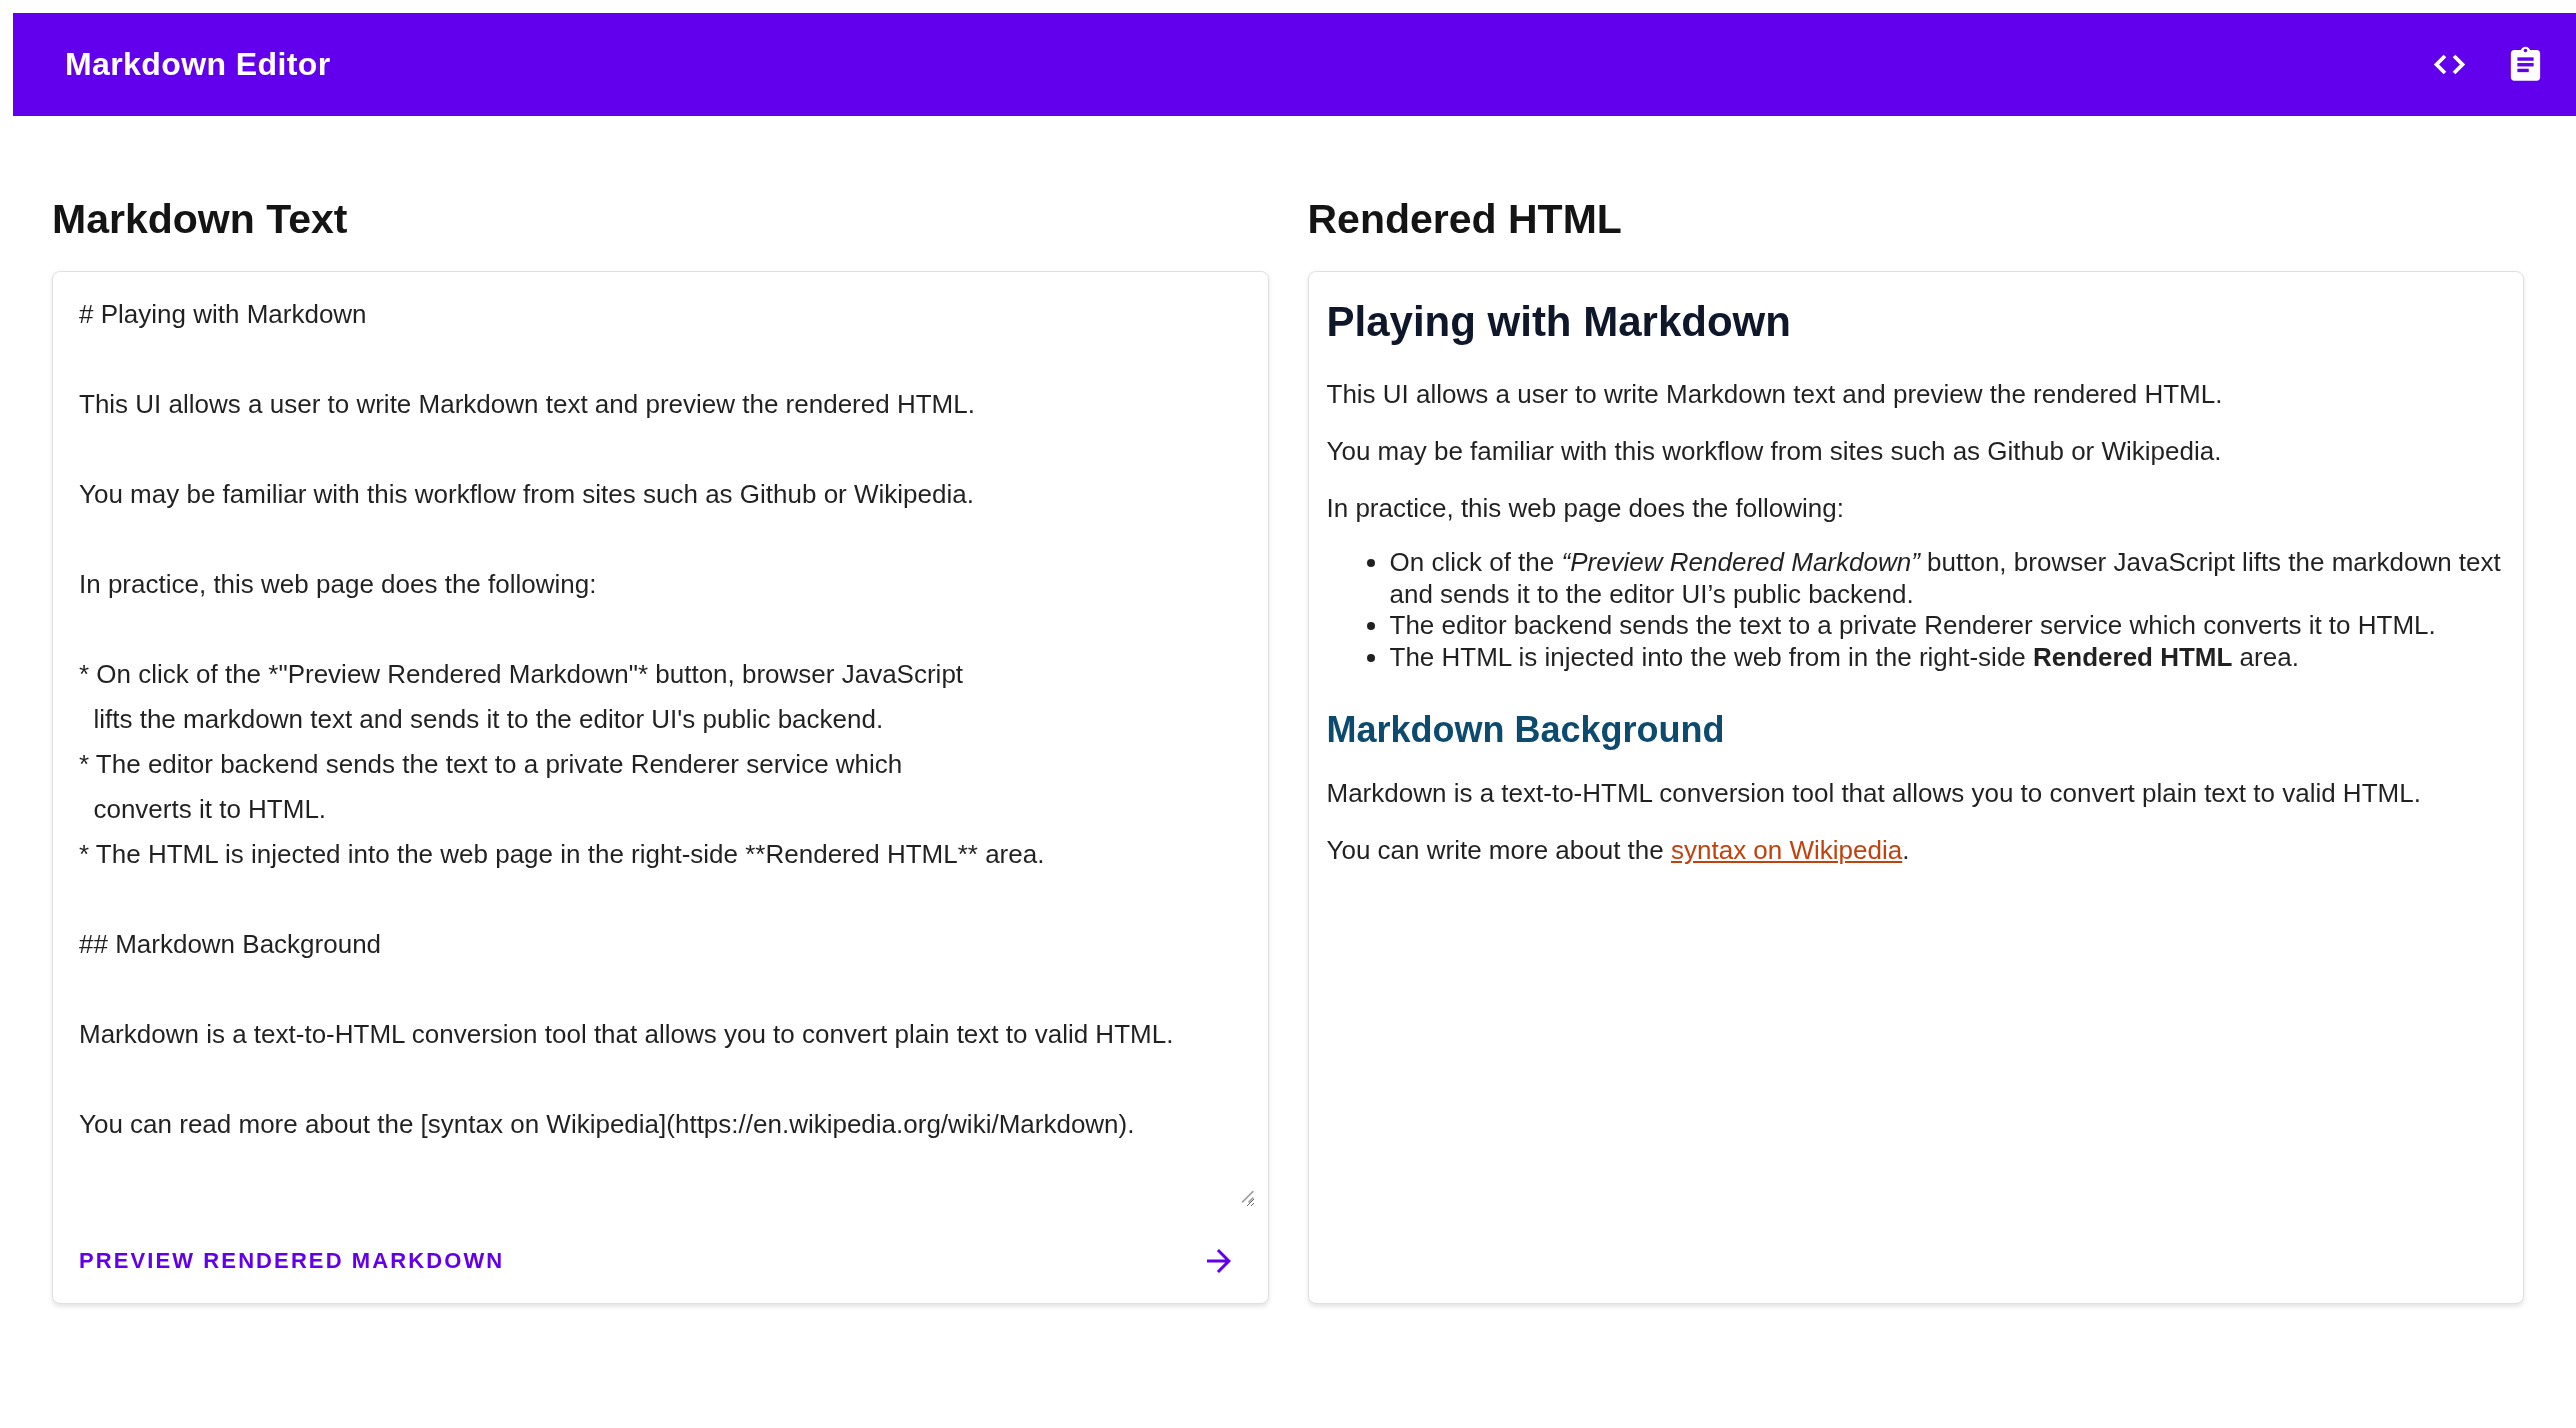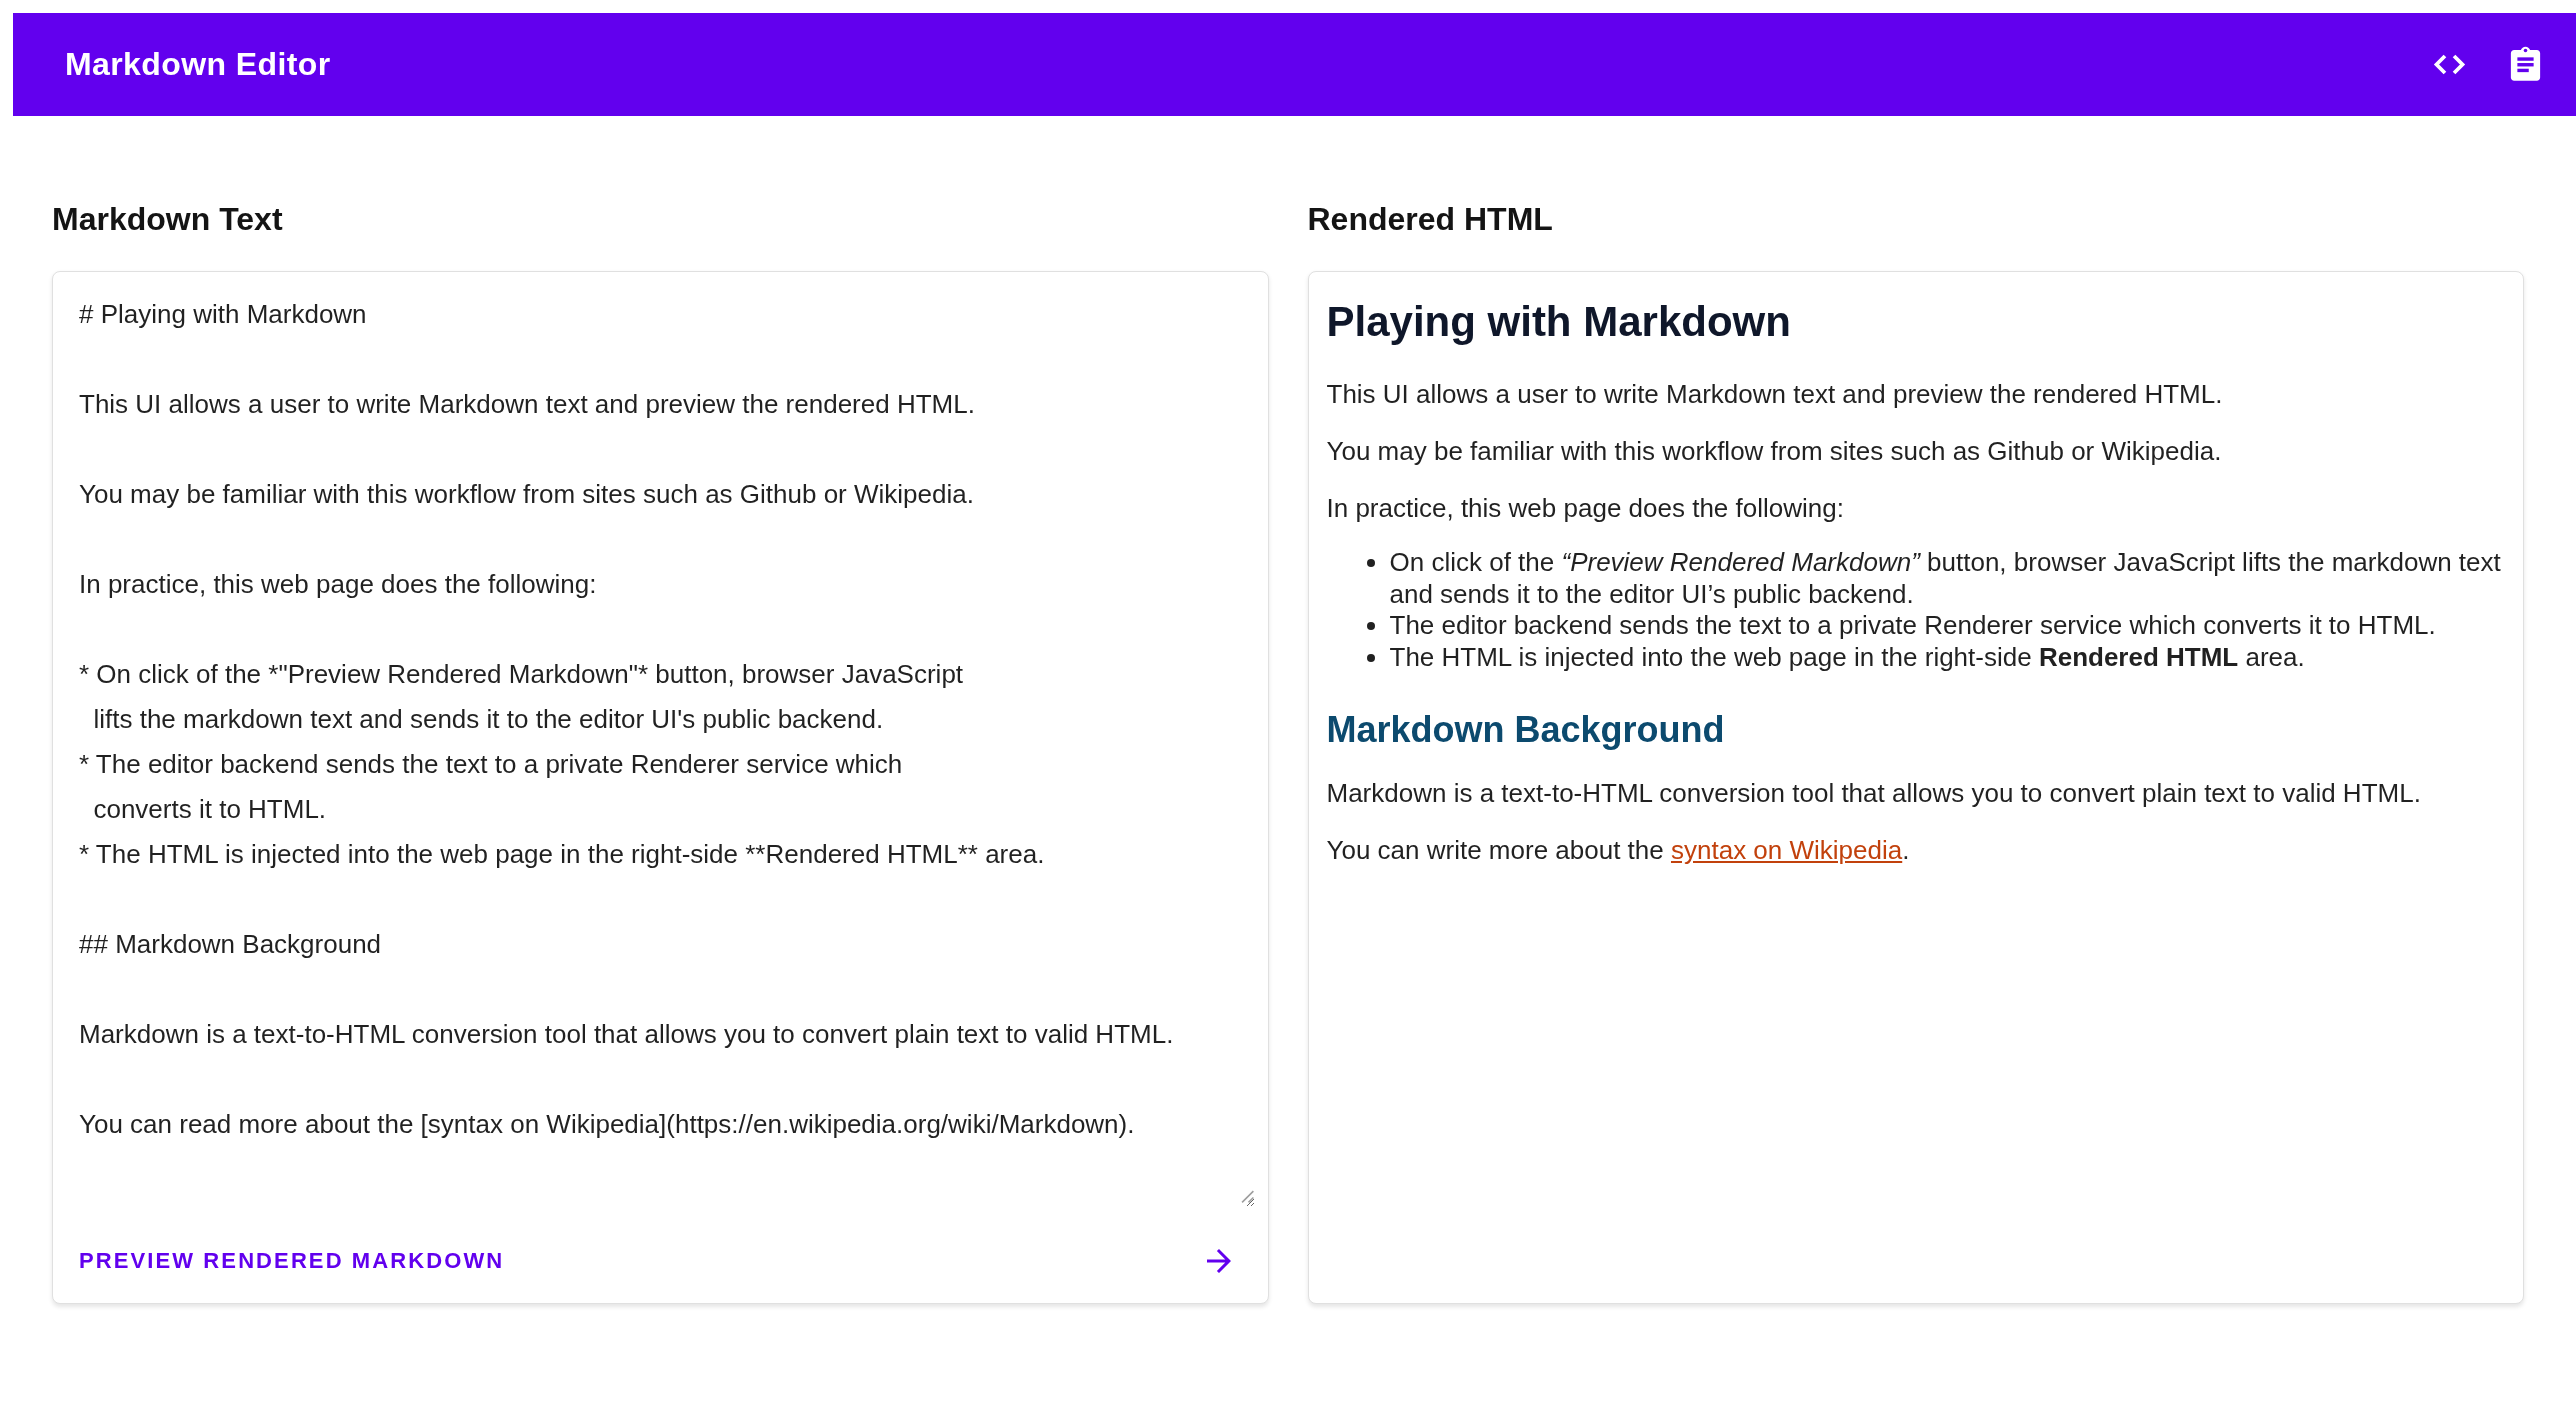--- a/index.html
+++ b/index.html
@@ -17,21 +17,21 @@
     padding: 0 31px 0 52px;
     color: #fff;
   }
   .appbar-title { font-size: 32px; font-weight: 600; letter-spacing: 0.4px; }
   .appbar-icons { margin-left: auto; display: flex; align-items: center; gap: 37px; }
   .icon-btn { background: none; border: none; padding: 0; cursor: pointer; display: flex; align-items: center; }
   .icon-btn svg { width: 39px; height: 39px; display: block; }
 
   
   .content { display: grid; grid-template-columns: 1fr 1fr; column-gap: 39px; padding: 0 52px; margin-top: 81px; }
-  .section-heading { font-size: 32px; line-height: 45px; font-weight: 700; color: rgba(0,0,0,0.92); margin: 0 0 29px; }
+  .section-heading { font-size: 41px; line-height: 45px; font-weight: 700; color: rgba(0,0,0,0.92); margin: 0 0 29px; }
 
   .card {
     background: #fff;
     border: 0.8px solid #e0e0e0;
     border-radius: 8px;
     box-shadow: 0 2.4px 4px rgba(0,0,0,0.10);
     height: 1033px;
   }
 
   
@@ -139,21 +139,21 @@
       <h2 class="section-heading">Rendered HTML</h2>
       <div class="card preview-card">
         <div class="rendered">
             <h1>Playing with Markdown</h1>
             <p><span>This UI allows a user to write Markdown text and preview the rendered HTML.</span></p>
             <p><span>You may be familiar with this workflow from sites such as Github or Wikipedia.</span></p>
             <p><span>In practice, this web page does the following:</span></p>
             <ul>
               <li><span>On click of the </span><em>“Preview Rendered Markdown”</em><span> button, browser JavaScript lifts the markdown text and sends it to the editor UI’s public backend.</span></li>
               <li><span>The editor backend sends the text to a private Renderer service which converts it to HTML.</span></li>
-              <li><span>The HTML is injected into the web page in the right-side </span><strong>Rendered HTML</strong><span> area.</span></li>
+              <li><span>The HTML is injected into the web from in the right-side </span><strong>Rendered HTML</strong><span> area.</span></li>
             </ul>
             <h2>Markdown Background</h2>
             <p><span>Markdown is a text-to-HTML conversion tool that allows you to convert plain text to valid HTML.</span></p>
             <p><span>You can write more about the </span><a href="#">syntax on Wikipedia</a><span>.</span></p>
           </div>
       </div>
     </section>
 
   </main>
 </div>

